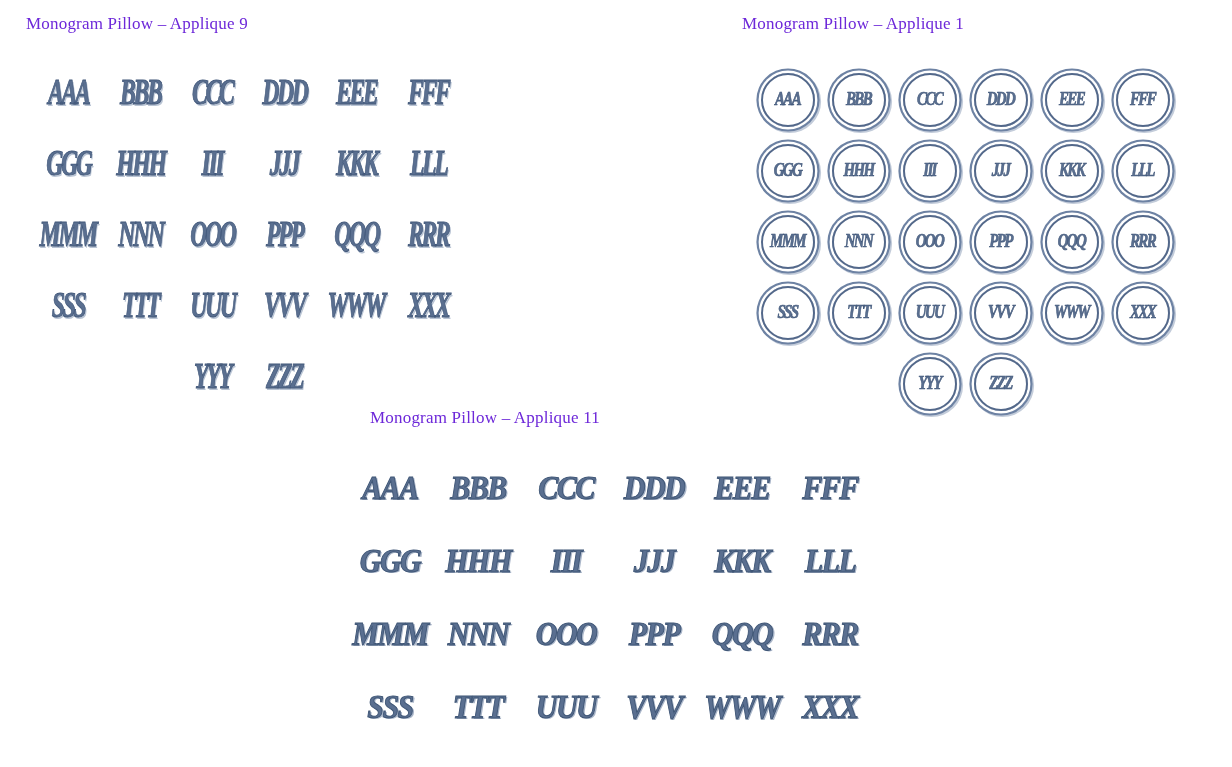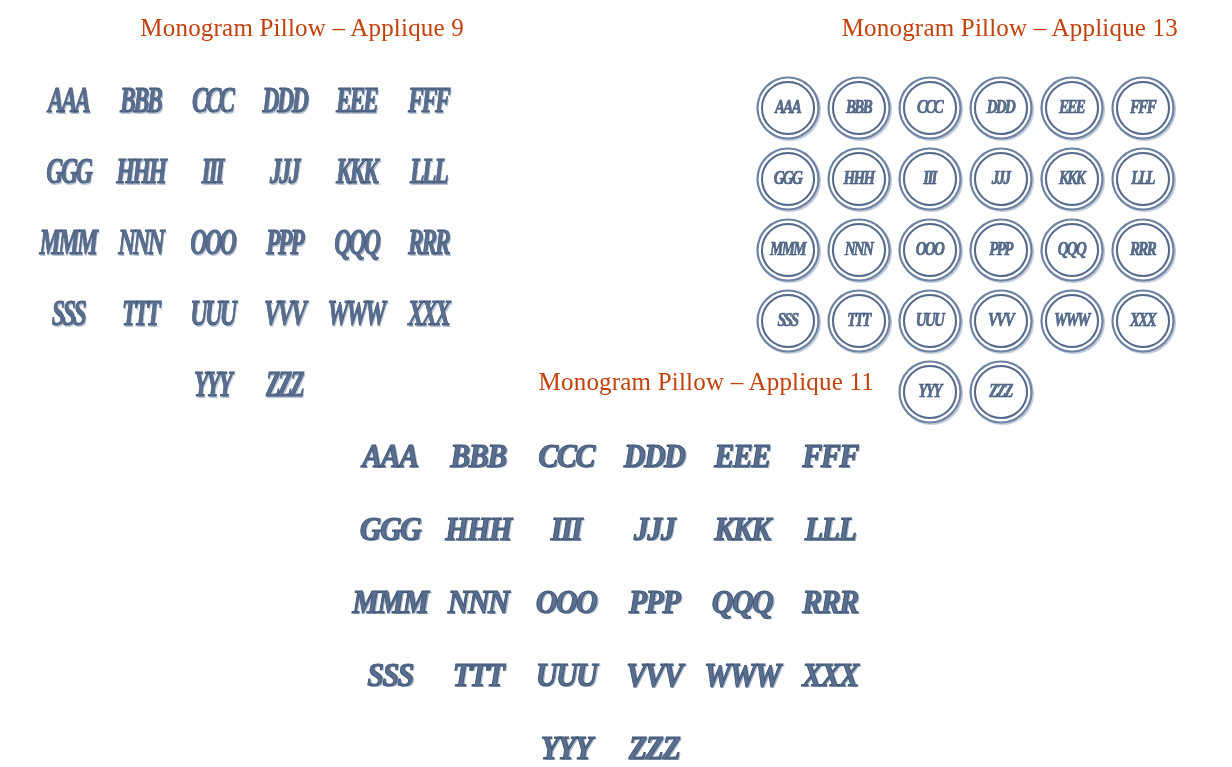--- a/index.html
+++ b/index.html
@@ -13,25 +13,24 @@
     position: relative;
     font-family: "Liberation Serif", serif;
     color: #4a5f7e;
     overflow: hidden;
   }
   .section {
     position: absolute;
   }
   .section-title {
     font-family: "Liberation Serif", serif;
-    font-size: 25px;
-    color: #c2410c;
+    font-size: 17px;
+    color: #6d28d9;
     white-space: nowrap;
     letter-spacing: 0.2px;
-    text-align: right;
   }
   .grid {
     display: grid;
     justify-items: center;
     align-items: center;
     font-style: italic;
   }
   .mono {
     font-family: "Liberation Serif", serif;
     font-weight: bold;
@@ -85,21 +84,21 @@
   }
 
   
   #sec11 { left: 340px; top: 368px; }
   #sec11 .grid {
     grid-template-columns: repeat(6, 88px);
     grid-template-rows: repeat(5, 73px);
     margin-top: 22px;
     margin-left: 6px;
   }
-  #sec11 .section-title { margin-left: 30px; }
+  #sec11 .section-title { margin-left: 30px; margin-top: 40px; }
   .style11 {
     font-size: 30px;
     letter-spacing: -1.5px;
     transform: scaleY(1.15);
     text-shadow: 1.6px 1.6px 0 #aab6c9;
     -webkit-text-stroke: 0.9px #3f5676;
   }
   .cell { display: flex; align-items: center; justify-content: center; }
   .empty { visibility: hidden; }
 </style>
@@ -192,21 +191,21 @@
       </div>
     <div class="cell">
         <span class="mono style9">ZZZ</span>
       </div>
     <div class="cell empty"></div>
     <div class="cell empty"></div>
   </div>
 </div>
 
 <div class="section" id="sec10">
-  <div class="section-title">Monogram Pillow – Applique 13</div>
+  <div class="section-title">Monogram Pillow – Applique 1</div>
   <div class="grid">
     <div class="cell">
         <div class="badge">
           <span class="mono">AAA</span>
         </div>
       </div>
     <div class="cell">
         <div class="badge">
           <span class="mono">BBB</span>
         </div>

